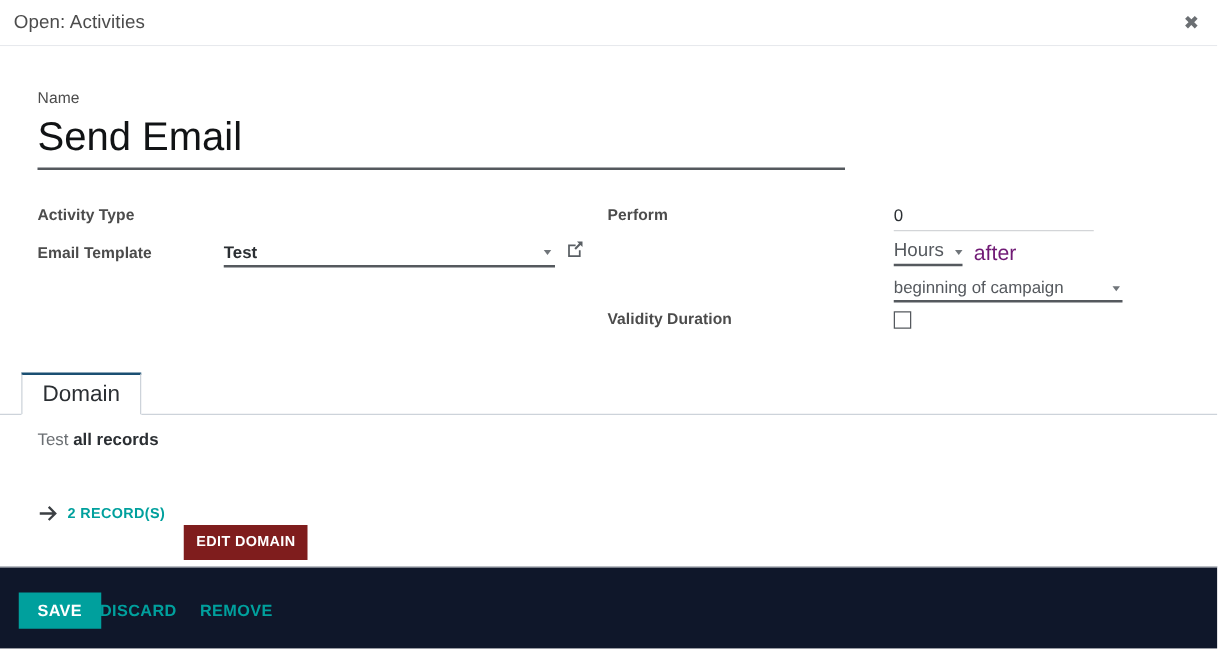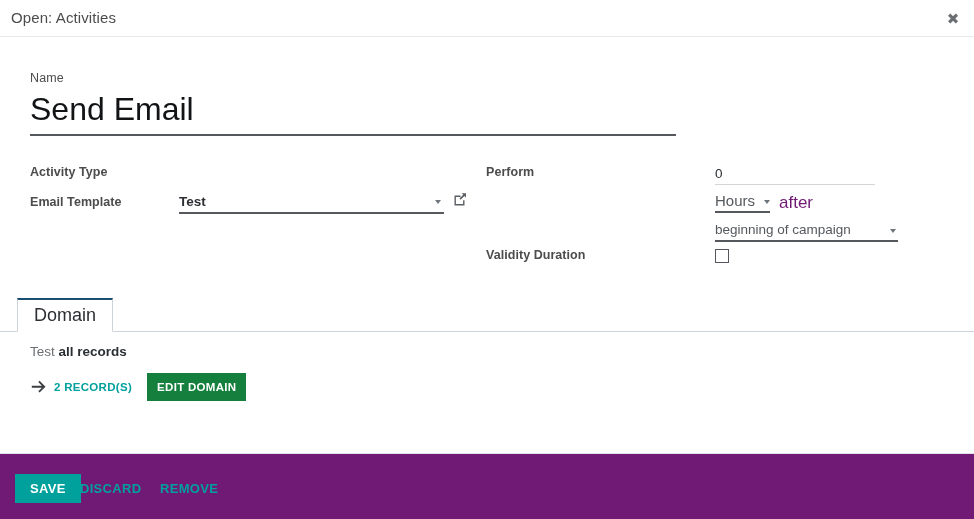--- a/index.html
+++ b/index.html
@@ -217,33 +217,34 @@
     color: #3b3f43;
   }
   .rec-link {
     font-size: 11.5px; font-weight: bold; letter-spacing: .3px;
     color: #00A09D; cursor: pointer; white-space: nowrap;
     margin-right: 15px;
   }
   .btn-edit-domain {
     display: inline-flex; align-items: center; justify-content: center;
     height: 23px; padding: 14px 10px;
-    background: #15803d; color: #ffffff;
+    background: #7f1d1d; color: #ffffff;
     font-size: 11.5px; font-weight: bold; letter-spacing: .3px;
     border: none; cursor: pointer;
     font-family: "Liberation Sans", sans-serif;
     white-space: nowrap;
+    margin-top: 47px;
   }
 
   
   .dlg-footer {
     position: absolute; left: 0; top: 453px;
     width: 974px; height: 66px;
     border-top: 1px solid #dfe2e6;
-    background: #701a75;
+    background: #0f172a;
   }
   .btn-save {
     position: absolute; left: 15px; top: 20px;
     height: 29px; padding: 0 15px;
     display: flex; align-items: center;
     background: #00A09D; color: #ffffff;
     font-size: 13px; font-weight: bold; letter-spacing: .3px;
     border: none; cursor: pointer;
     font-family: "Liberation Sans", sans-serif;
   }

